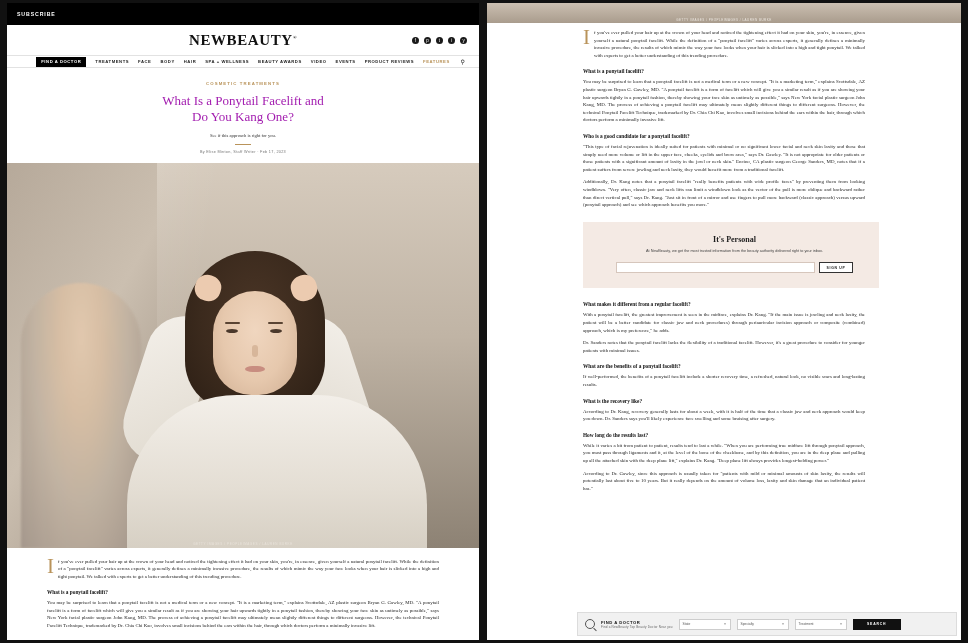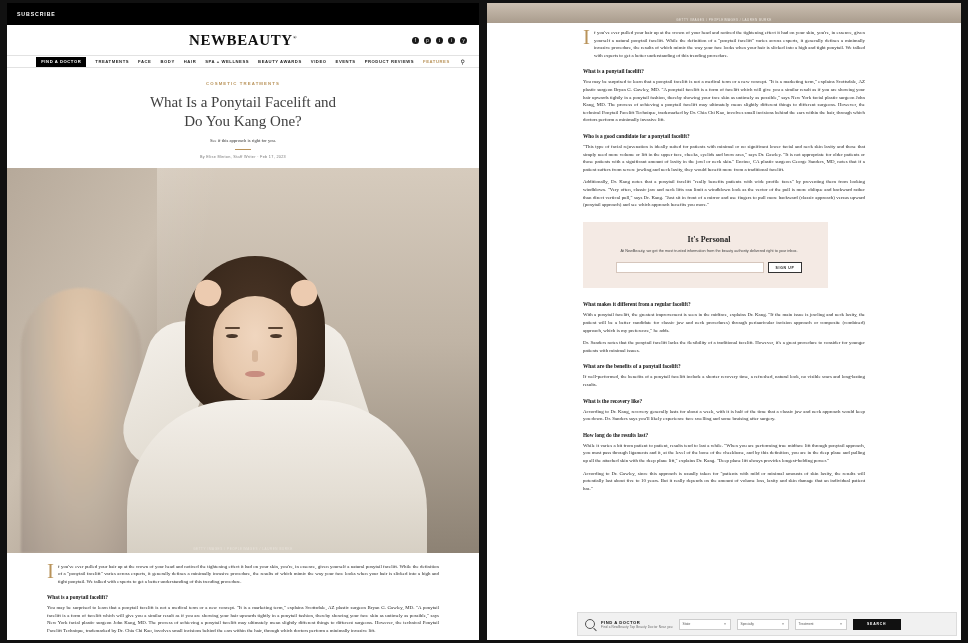--- a/index.html
+++ b/index.html
@@ -106,23 +106,23 @@
   }
   .kicker {
     font-size: 4.3px;
     letter-spacing: 1.1px;
     color: #b9935a;
     font-weight: bold;
     margin-bottom: 7px;
   }
   .headline {
     font-family: "Liberation Serif", serif;
-    font-size: 15px;
+    font-size: 13px;
     line-height: 1.25;
-    color: #404040;
+    color: #a21caf;
     font-weight: normal;
   }
   .dek {
     margin-top: 7px;
     font-size: 4.6px;
     color: #333;
     font-family: "Liberation Serif", serif;
   }
   .rule-gold {
     width: 16px; height: 1px;
@@ -314,21 +314,21 @@
   }
   .r-body {
     padding: 6px 96px 0 96px;
   }
 
   .signup {
     margin: 13px 0 13px 0;
     background: #f4eae4;
     padding: 13px 26px 15px 33px;
     text-align: center;
-    width: 245px;
+    width: 296px;
   }
   .signup h3 {
     font-family: "Liberation Serif", serif;
     font-size: 8px;
     font-weight: bold;
     color: #1d1d1d;
     margin-bottom: 5px;
   }
   .signup p {
     font-size: 3.8px;

